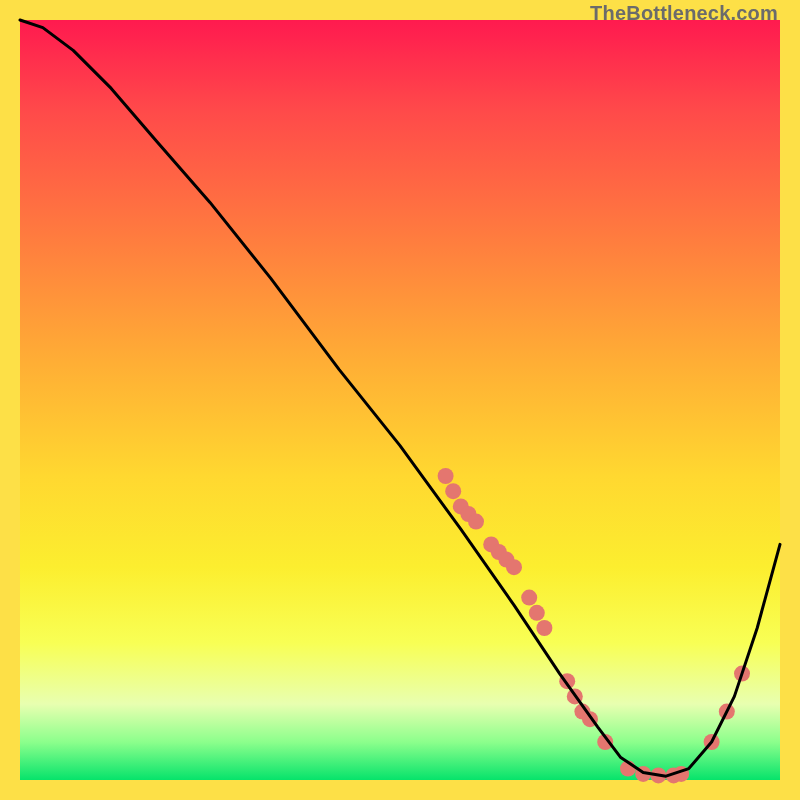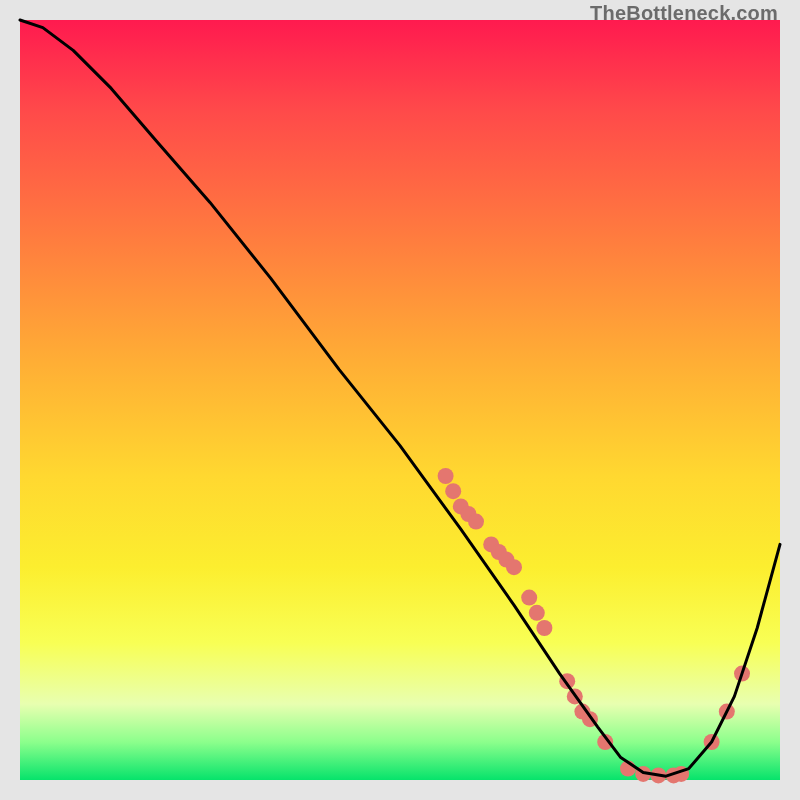--- a/index.html
+++ b/index.html
@@ -10,21 +10,21 @@
     background: #000;
     overflow: hidden;
     font-family: Arial, Helvetica, sans-serif;
   }
   .frame {
     position: absolute;
     top: 0;
     left: 0;
     width: 800px;
     height: 800px;
-    background: #e5e5e5;
+    background: #fde047;
   }
   .plot {
     position: absolute;
     top: 20px;
     left: 20px;
     width: 760px;
     height: 760px;
     background: linear-gradient(to bottom,
       #ff1a4f 0%,
       #ff4a4a 12%,

